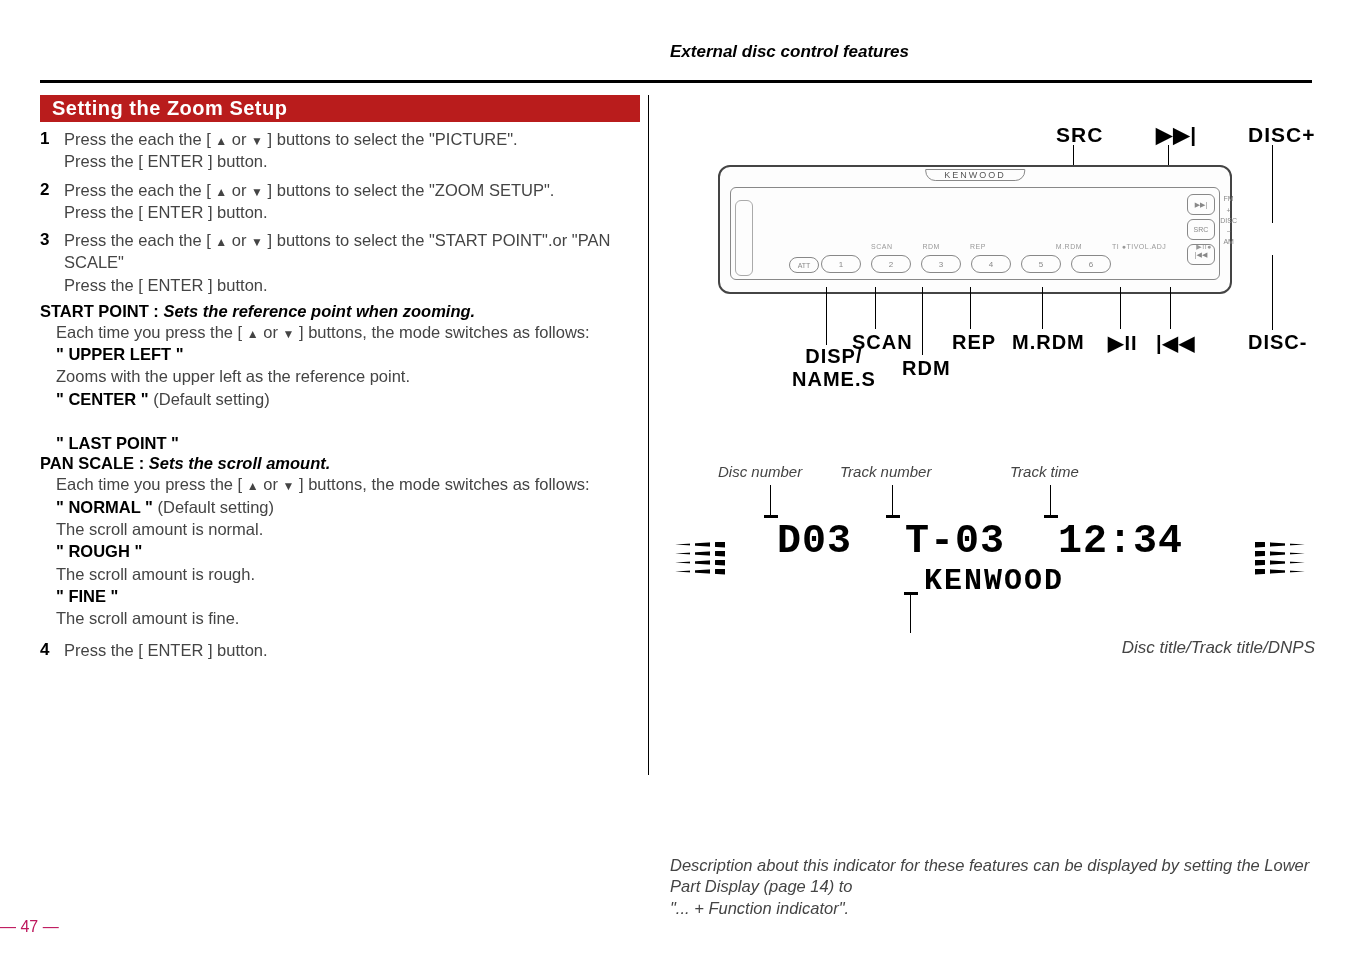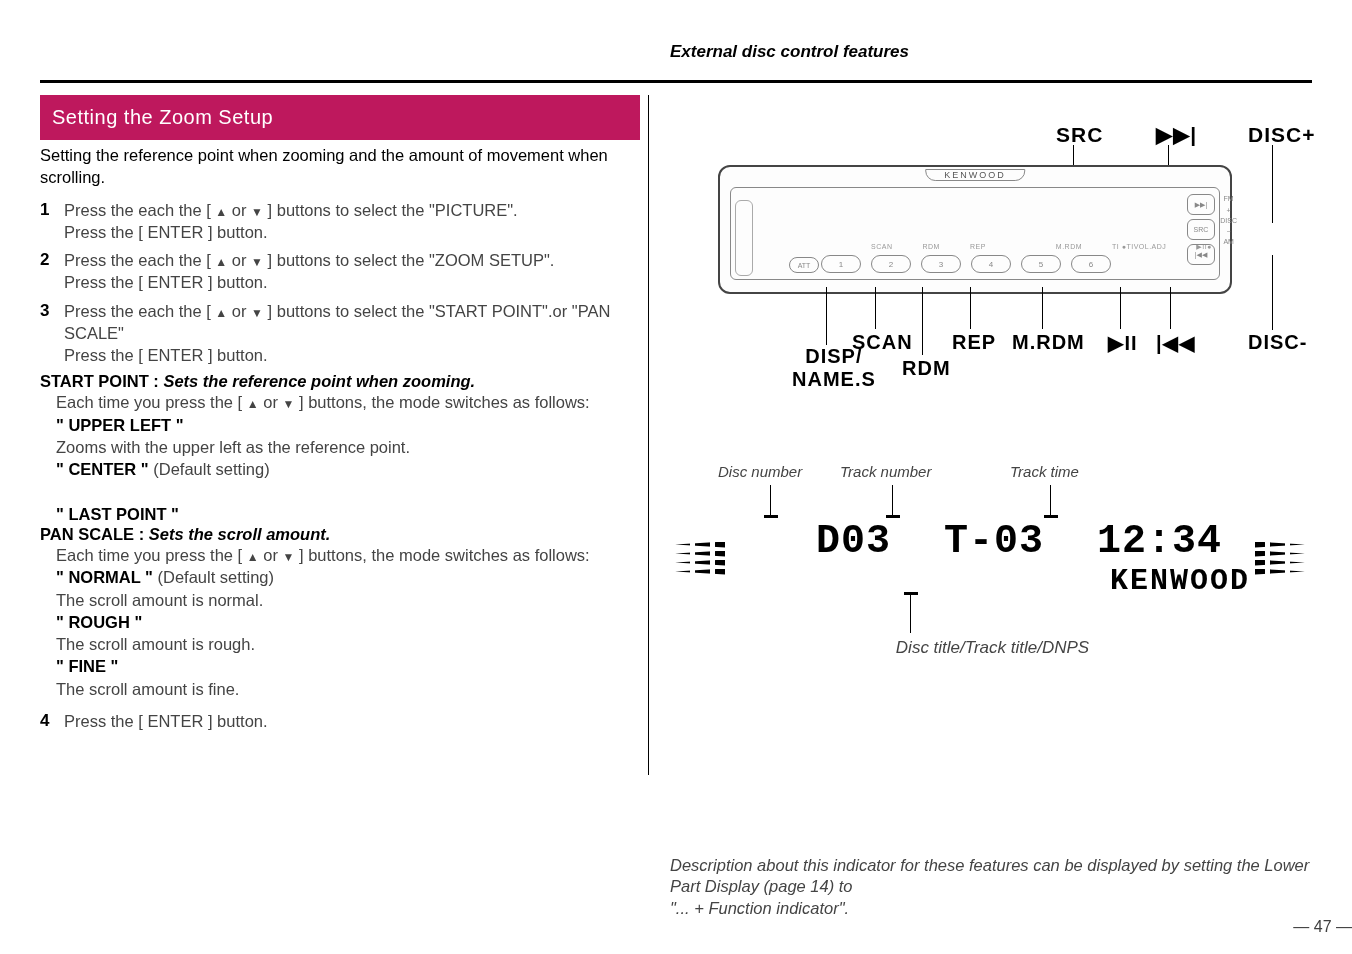--- a/index.html
+++ b/index.html
@@ -30,25 +30,25 @@
     font-weight: bold;
     font-style: italic;
   }
   .left-col {
     position: absolute;
     top: 95px;
     left: 40px;
     width: 600px;
   }
   .heading-bar {
-    background: #be185d;
+    background: #b91c1c;
     color: #fff;
-    font-weight: normal;
+    font-weight: bold;
     font-size: 20px;
-    padding: 11px 12px;
+    padding: 2px 12px;
     letter-spacing: 0.5px;
   }
   .intro {
     margin: 4px 0 10px 0;
     line-height: 1.35;
   }
   .step {
     display: flex;
     margin: 6px 0;
     line-height: 1.35;
@@ -208,67 +208,66 @@
   }
   .lcd-side {
     width: 60px; display: flex; flex-direction: column; gap: 3px; align-items: center;
   }
   .wave {
     width: 50px; height: 6px;
     background: linear-gradient(90deg,#000 0,#000 30%,transparent 30%,transparent 40%,#000 40%,#000 70%,transparent 70%,transparent 80%,#000 80%);
     clip-path: polygon(0 50%, 100% 0, 100% 100%);
   }
   .wave.r { transform: scaleX(-1); }
-  .lcd-center { flex: 1; text-align: right; padding-left: 8px; }
+  .lcd-center { flex: 1; text-align: center; padding-left: 8px; }
   .seg {
     font-family: "Courier New", monospace;
     font-weight: bold;
     font-size: 40px;
     letter-spacing: 1px;
     display: inline-block;
   }
   .seg-row1 > span { margin-right: 28px; }
   .seg-row2 { font-size: 30px; letter-spacing: 2px; }
   .disp-caption-bottom {
     position: absolute;
     top: 175px;
     width: 100%;
-    text-align: center;
+    text-align: right;
     font-style: italic;
     font-size: 17px;
     color: #444;
   }
   .footnote {
     position: absolute;
     top: 855px;
     left: 670px;
     width: 640px;
     font-style: italic;
     color: #444;
     line-height: 1.3;
     font-size: 16.5px;
   }
   .page-num {
     position: absolute;
     bottom: 18px;
     left: 0; right: 0;
-    text-align: right;
-    color: #404040;
+    text-align: left;
+    color: #be185d;
     font-size: 16px;
   }
 </style>
 </head>
 <body>
 
 <div class="section-title">External disc control features</div>
 <div class="top-rule"></div>
 
 <div class="left-col">
   <div class="heading-bar">Setting the Zoom Setup</div>
-  <div class="intro">Setting the reference point when zooming and the amount of movement when scrolling.</div>
 
   <div class="step">
     <div class="num">1</div>
     <div class="body">
       <span>Press the each the [ </span><span class="tri-up"></span><span>  or  </span><span class="tri-dn"></span><span> ] buttons to select the "PICTURE".</span><br>
       <span>Press the [ ENTER ] button.</span>
     </div>
   </div>
 
   <div class="step">

